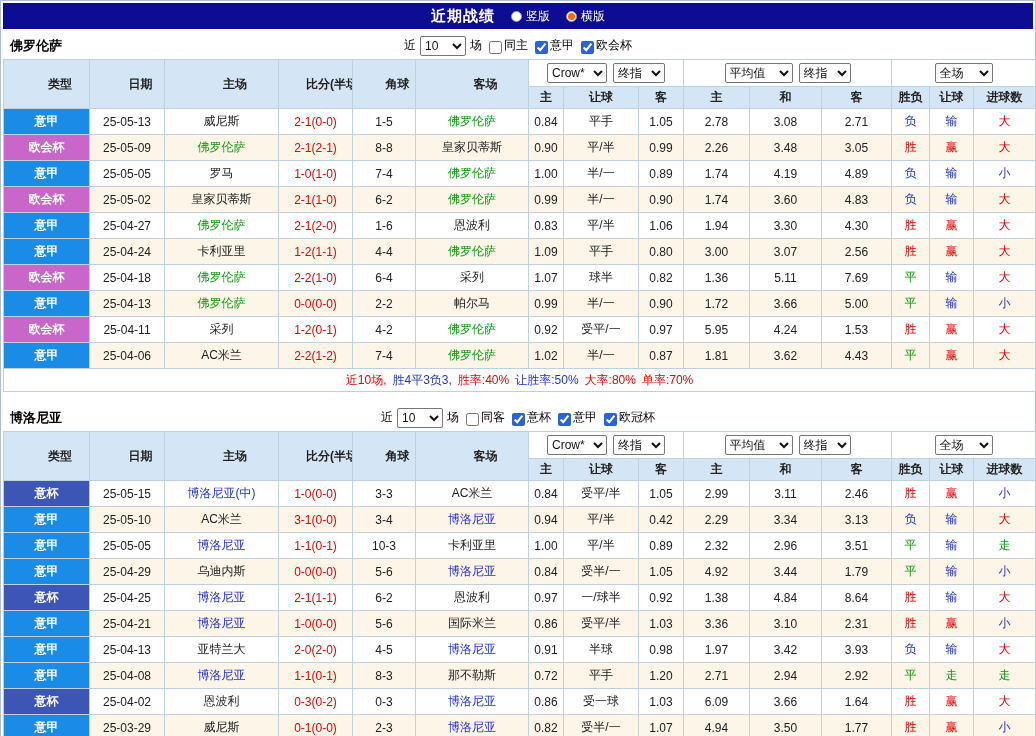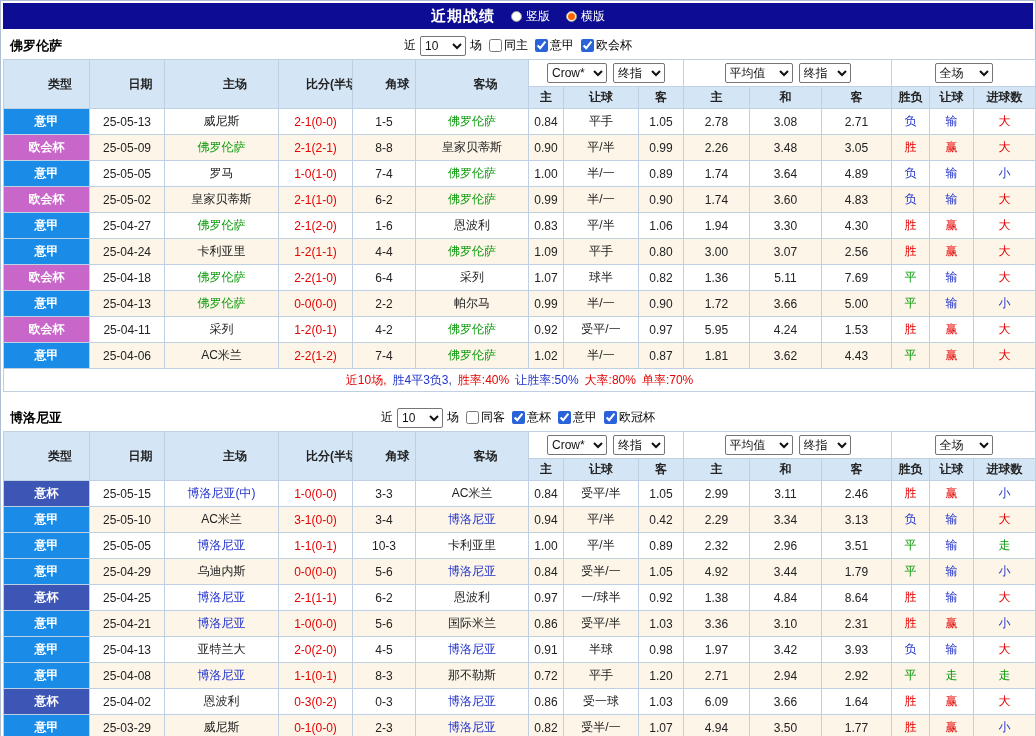--- a/index.html
+++ b/index.html
@@ -8,21 +8,21 @@
   .topbar{height:26px;background:#0d0d93;display:flex;align-items:center;justify-content:center;gap:16px;}
   .tb-title{color:#fff;font-weight:bold;font-size:15px;letter-spacing:1px;}
   .radio-opt{display:inline-flex;align-items:center;gap:4px;color:#fff;font-size:12px;cursor:pointer;}
   .radio{width:11px;height:11px;border-radius:50%;background:#fff;border:1px solid #999;display:inline-block;position:relative;box-sizing:border-box;}
   .radio.checked::after{content:"";position:absolute;left:1px;top:1px;width:7px;height:7px;border-radius:50%;background:#f60;}
   .section{margin-top:3px;}
   .section + .section{margin-top:12px;}
   .sec-head{height:27px;position:relative;display:flex;align-items:center;justify-content:center;}
   .team-name{position:absolute;left:7px;font-weight:bold;font-size:13px;color:#000;}
   .filters{display:flex;align-items:center;font-size:12px;color:#000;}
-  .filters label{display:inline-flex;align-items:center;cursor:pointer;}
+  .filters label{display:inline-flex;align-items:flex-end;cursor:pointer;}
   .filters input[type=checkbox]{width:13px;height:13px;accent-color:#2a62d9;margin:0 2px 0 7px;}
   select{font-size:12px;font-family:inherit;height:20px;border:1px solid #767676;background:#fff;border-radius:2px;color:#111;}
   table.grid{border-collapse:collapse;table-layout:fixed;width:1032px;margin:0 auto;border:1px solid #8aa9ca;}
   .grid th,.grid td{border:1px solid #bfd0e2;text-align:center;font-size:12px;white-space:nowrap;overflow:hidden;padding:0;color:#222;}
   .grid td{height:25px;}
   tr.hA th.main{background:#d4e5f5;font-weight:bold;padding-left:27px;}
   tr.hA th.dd{background:#fff;height:26px;}
   tr.hB th{background:#d4e5f5;height:21px;font-weight:bold;}
   tbody tr.alt td{background:#fcf5e8;}
   td.lg{color:#fff !important;font-weight:bold;}
@@ -151,21 +151,21 @@
               <td class="lg" style="background:#1a8ce8">意甲</td>
               <td>25-05-05</td>
               <td class="">罗马</td>
               <td class="score">1-0(1-0)</td>
               <td>7-4</td>
               <td class="c-green">佛罗伦萨</td>
               <td>1.00</td>
               <td>半/一</td>
               <td>0.89</td>
               <td>1.74</td>
-              <td>3.64</td>
+              <td>4.19</td>
               <td>4.89</td>
               <td class="c-blue">负</td>
               <td class="c-blue">输</td>
               <td class="c-blue">小</td>
             </tr>
             <tr class="alt">
               <td class="lg" style="background:#c966c9">欧会杯</td>
               <td>25-05-02</td>
               <td class="">皇家贝蒂斯</td>
               <td class="score">2-1(1-0)</td>

